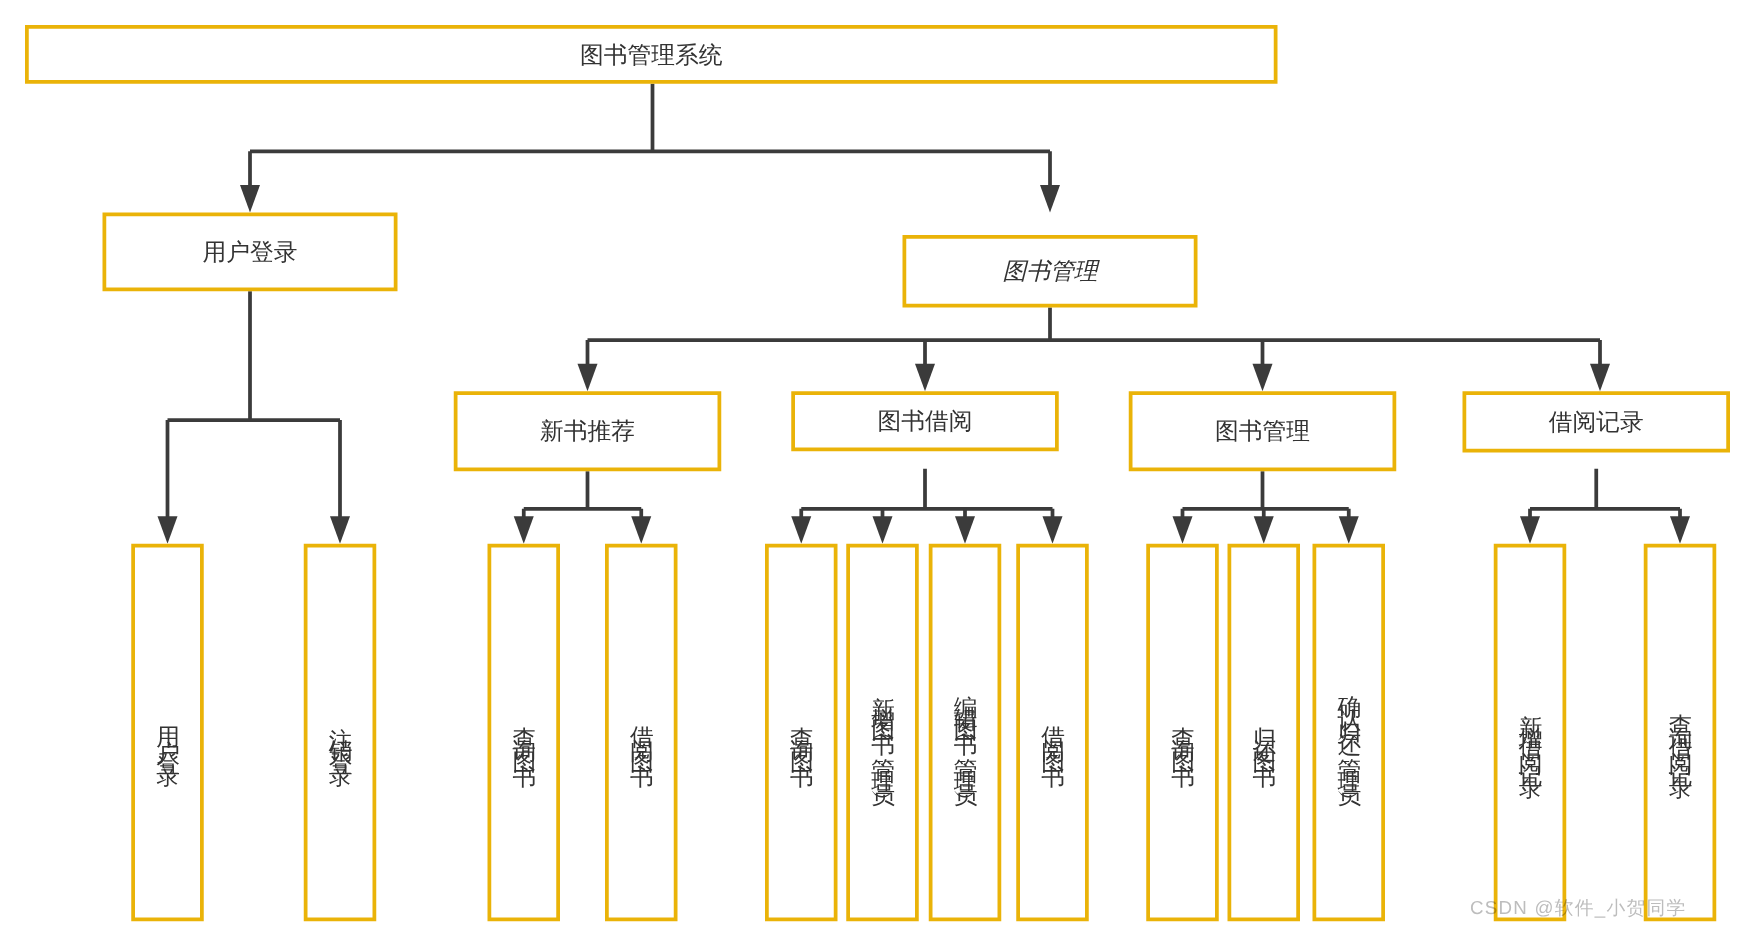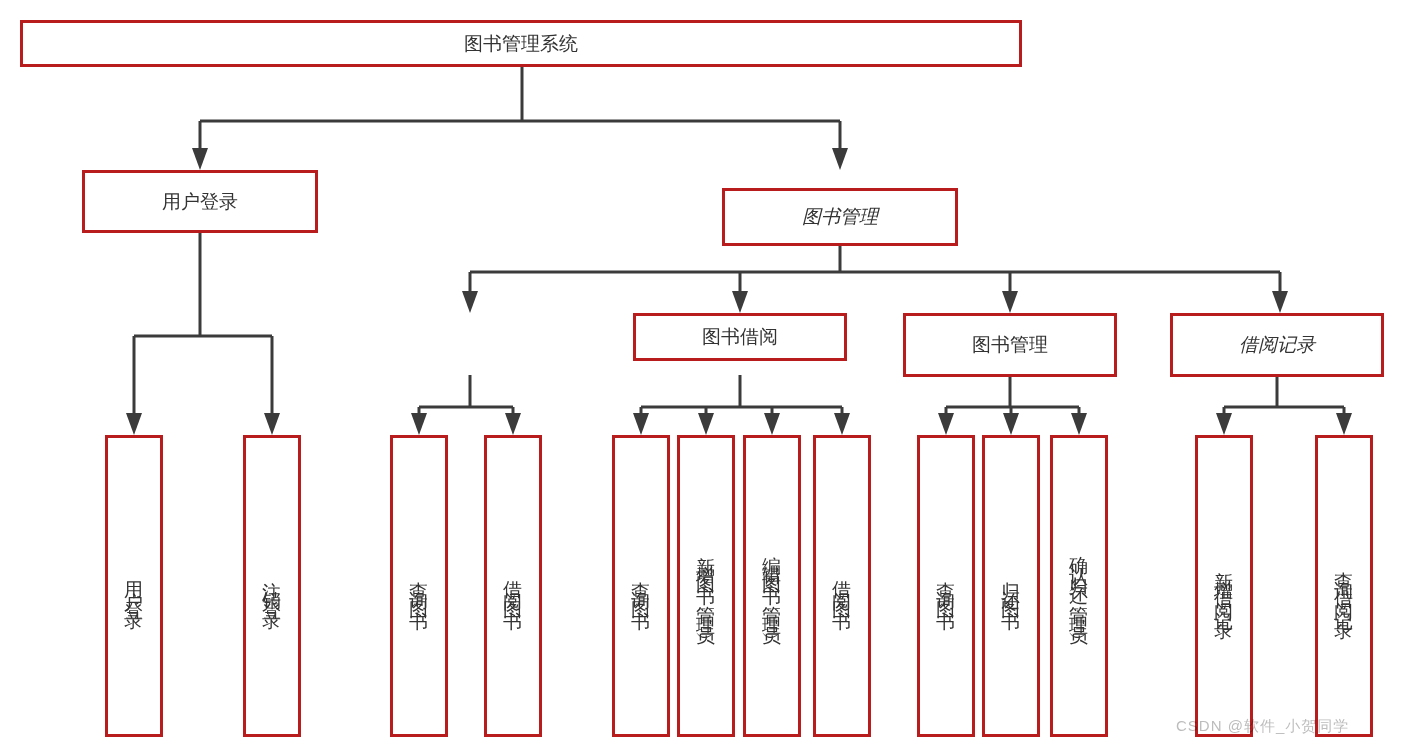--- a/index.html
+++ b/index.html
@@ -10,21 +10,21 @@
     font-family:"Liberation Sans",sans-serif;
     overflow:hidden;
   }
   #wires{position:absolute;left:0;top:0;z-index:1;}
   #wires path{stroke:#3b3b3b;stroke-width:3;fill:none;}
   #wires polygon{fill:#3b3b3b;stroke:none;}
   .box{
     position:absolute;
     box-sizing:border-box;
     background:#ffffff;
-    border:3px solid #b91c1c;
+    border:3px solid #eab308;
     display:flex;align-items:center;justify-content:center;
     color:#333333;
     font-size:19px;
     z-index:2;
     text-align:center;
   }
   .leaf .vlabel{
     writing-mode:vertical-rl;
     text-orientation:mixed;
     letter-spacing:10px;
@@ -112,27 +112,30 @@
     <span>图书管理系统</span>
   </div>
 
   <div class="box" style="left:82px;top:170px;width:236px;height:63px;">
     <span>用户登录</span>
   </div>
   <div class="box" style="left:722px;top:188px;width:236px;height:58px;font-style:italic;">
     <span>图书管理</span>
   </div>
 
+  <div class="box" style="left:363px;top:313px;width:214px;height:64px;">
+    <span>新书推荐</span>
+  </div>
   <div class="box" style="left:633px;top:313px;width:214px;height:48px;">
     <span>图书借阅</span>
   </div>
   <div class="box" style="left:903px;top:313px;width:214px;height:64px;">
     <span>图书管理</span>
   </div>
-  <div class="box" style="left:1170px;top:313px;width:214px;height:64px;font-style:italic;">
+  <div class="box" style="left:1170px;top:313px;width:214px;height:49px;">
     <span>借阅记录</span>
   </div>
 
   <div class="box leaf" style="left:105px;top:435px;width:58px;height:302px;">
     <span class="vlabel">用户登录</span>
   </div>
   <div class="box leaf" style="left:243px;top:435px;width:58px;height:302px;">
     <span class="vlabel">注销登录</span>
   </div>
 

